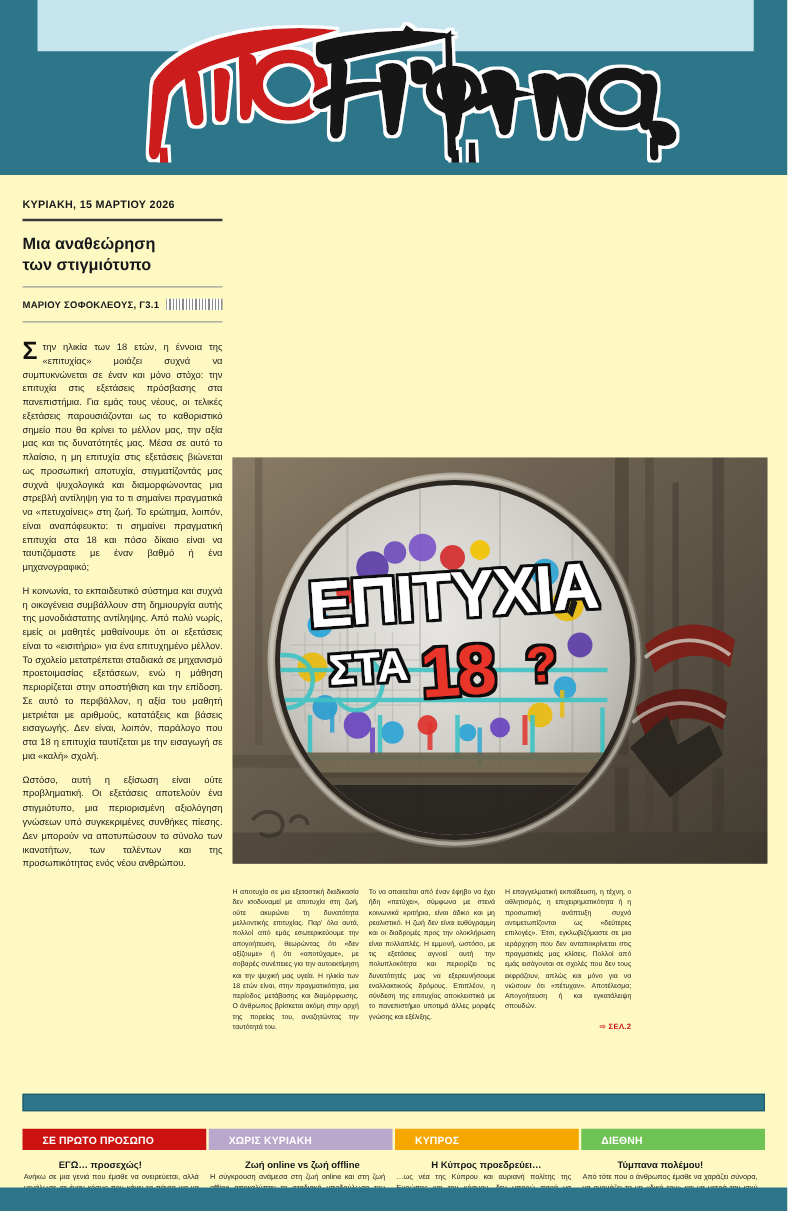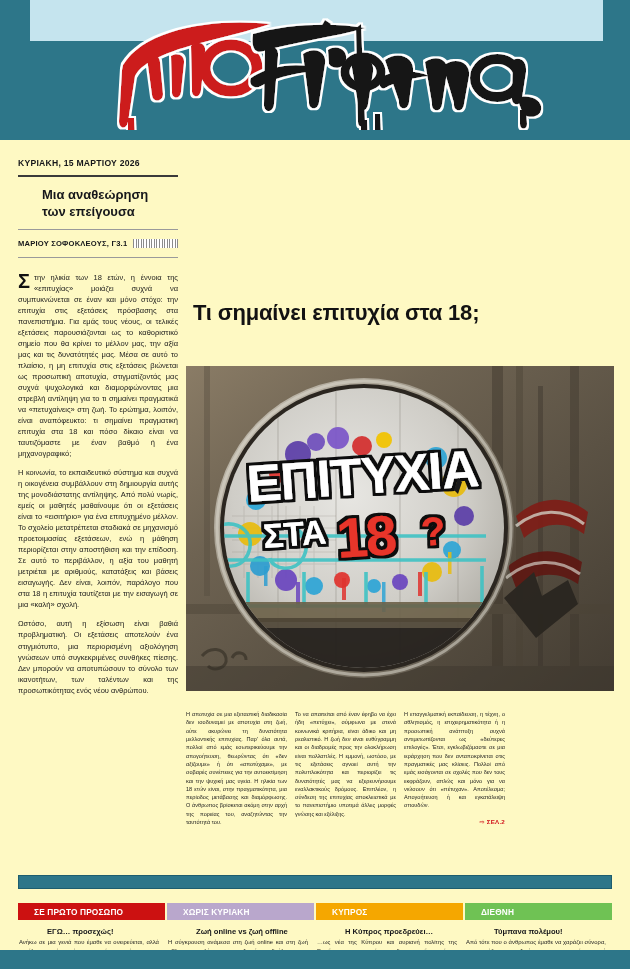--- a/index.html
+++ b/index.html
@@ -73,21 +73,20 @@
   .rule-thin {
     border-top: 1px solid #9a9a9a;
     margin: 9px 0 8px 0;
   }
   .kicker {
     font-size: 13px;
     font-weight: bold;
     line-height: 1.32;
     color: #16171b;
     margin-bottom: 9px;
-    margin-left: 24px;
   }
   .byline-row {
     display: flex;
     align-items: center;
     gap: 6px;
     padding-top: 1px;
   }
   .byline {
     font-size: 7.6px;
     font-weight: bold;
@@ -304,37 +303,36 @@
   </div>
 </div>
 
 <div class="page">
 
   <div class="leftrail">
     <div class="dateline">ΚΥΡΙΑΚΗ, 15 ΜΑΡΤΙΟΥ 2026</div>
     <div class="rule-thick"></div>
     <div class="kicker">
       <div>Μια αναθεώρηση</div>
-      <div>των επείγουσα</div>
+      <div>των στιγμιότυπο</div>
     </div>
     <div class="rule-thin"></div>
     <div class="byline-row">
       <span class="byline">ΜΑΡΙΟΥ ΣΟΦΟΚΛΕΟΥΣ, Γ3.1</span>
       <span class="barcode"></span>
     </div>
     <div class="rule-thin"></div>
   </div>
 
   <div class="leadcol">
     <p><span class="dropcap">Σ</span><span>την ηλικία των 18 ετών, η έννοια της «επιτυχίας» μοιάζει συχνά να συμπυκνώνεται σε έναν και μόνο στόχο: την επιτυχία στις εξετάσεις πρόσβασης στα πανεπιστήμια. Για εμάς τους νέους, οι τελικές εξετάσεις παρουσιάζονται ως το καθοριστικό σημείο που θα κρίνει το μέλλον μας, την αξία μας και τις δυνατότητές μας. Μέσα σε αυτό το πλαίσιο, η μη επιτυχία στις εξετάσεις βιώνεται ως προσωπική αποτυχία, στιγματίζοντάς μας συχνά ψυχολογικά και διαμορφώνοντας μια στρεβλή αντίληψη για το τι σημαίνει πραγματικά να «πετυχαίνεις» στη ζωή. Το ερώτημα, λοιπόν, είναι αναπόφευκτο: τι σημαίνει πραγματική επιτυχία στα 18 και πόσο δίκαιο είναι να ταυτιζόμαστε με έναν βαθμό ή ένα μηχανογραφικό;</span></p>
     <p>Η κοινωνία, το εκπαιδευτικό σύστημα και συχνά η οικογένεια συμβάλλουν στη δημιουργία αυτής της μονοδιάστατης αντίληψης. Από πολύ νωρίς, εμείς οι μαθητές μαθαίνουμε ότι οι εξετάσεις είναι το «εισιτήριο» για ένα επιτυχημένο μέλλον. Το σχολείο μετατρέπεται σταδιακά σε μηχανισμό προετοιμασίας εξετάσεων, ενώ η μάθηση περιορίζεται στην αποστήθιση και την επίδοση. Σε αυτό το περιβάλλον, η αξία του μαθητή μετριέται με αριθμούς, κατατάξεις και βάσεις εισαγωγής. Δεν είναι, λοιπόν, παράλογο που στα 18 η επιτυχία ταυτίζεται με την εισαγωγή σε μια «καλή» σχολή.</p>
-    <p>Ωστόσο, αυτή η εξίσωση είναι βαθιά προβληματική. Οι εξετάσεις αποτελούν ένα στιγμιότυπο, μια περιορισμένη αξιολόγηση γνώσεων υπό συγκεκριμένες συνθήκες πίεσης. Δεν μπορούν να αποτυπώσουν το σύνολο των ικανοτήτων, των ταλέντων και της προσωπικότητας ενός νέου ανθρώπου.</p>
+    <p>Ωστόσο, αυτή η εξίσωση είναι ούτε προβληματική. Οι εξετάσεις αποτελούν ένα στιγμιότυπο, μια περιορισμένη αξιολόγηση γνώσεων υπό συγκεκριμένες συνθήκες πίεσης. Δεν μπορούν να αποτυπώσουν το σύνολο των ικανοτήτων, των ταλέντων και της προσωπικότητας ενός νέου ανθρώπου.</p>
   </div>
 
-  <div class="headline">Τι σημαίνει επιτυχία στα 18;</div>
 
   <div class="photo">
     <svg width="428" height="325" viewBox="0 0 428 325">
       <defs>
         <linearGradient id="wall" x1="0" y1="0" x2="1" y2="1">
           <stop offset="0%" stop-color="#8a7c66"></stop>
           <stop offset="30%" stop-color="#6e6352"></stop>
           <stop offset="60%" stop-color="#5b5244"></stop>
           <stop offset="100%" stop-color="#433c32"></stop>
         </linearGradient>

